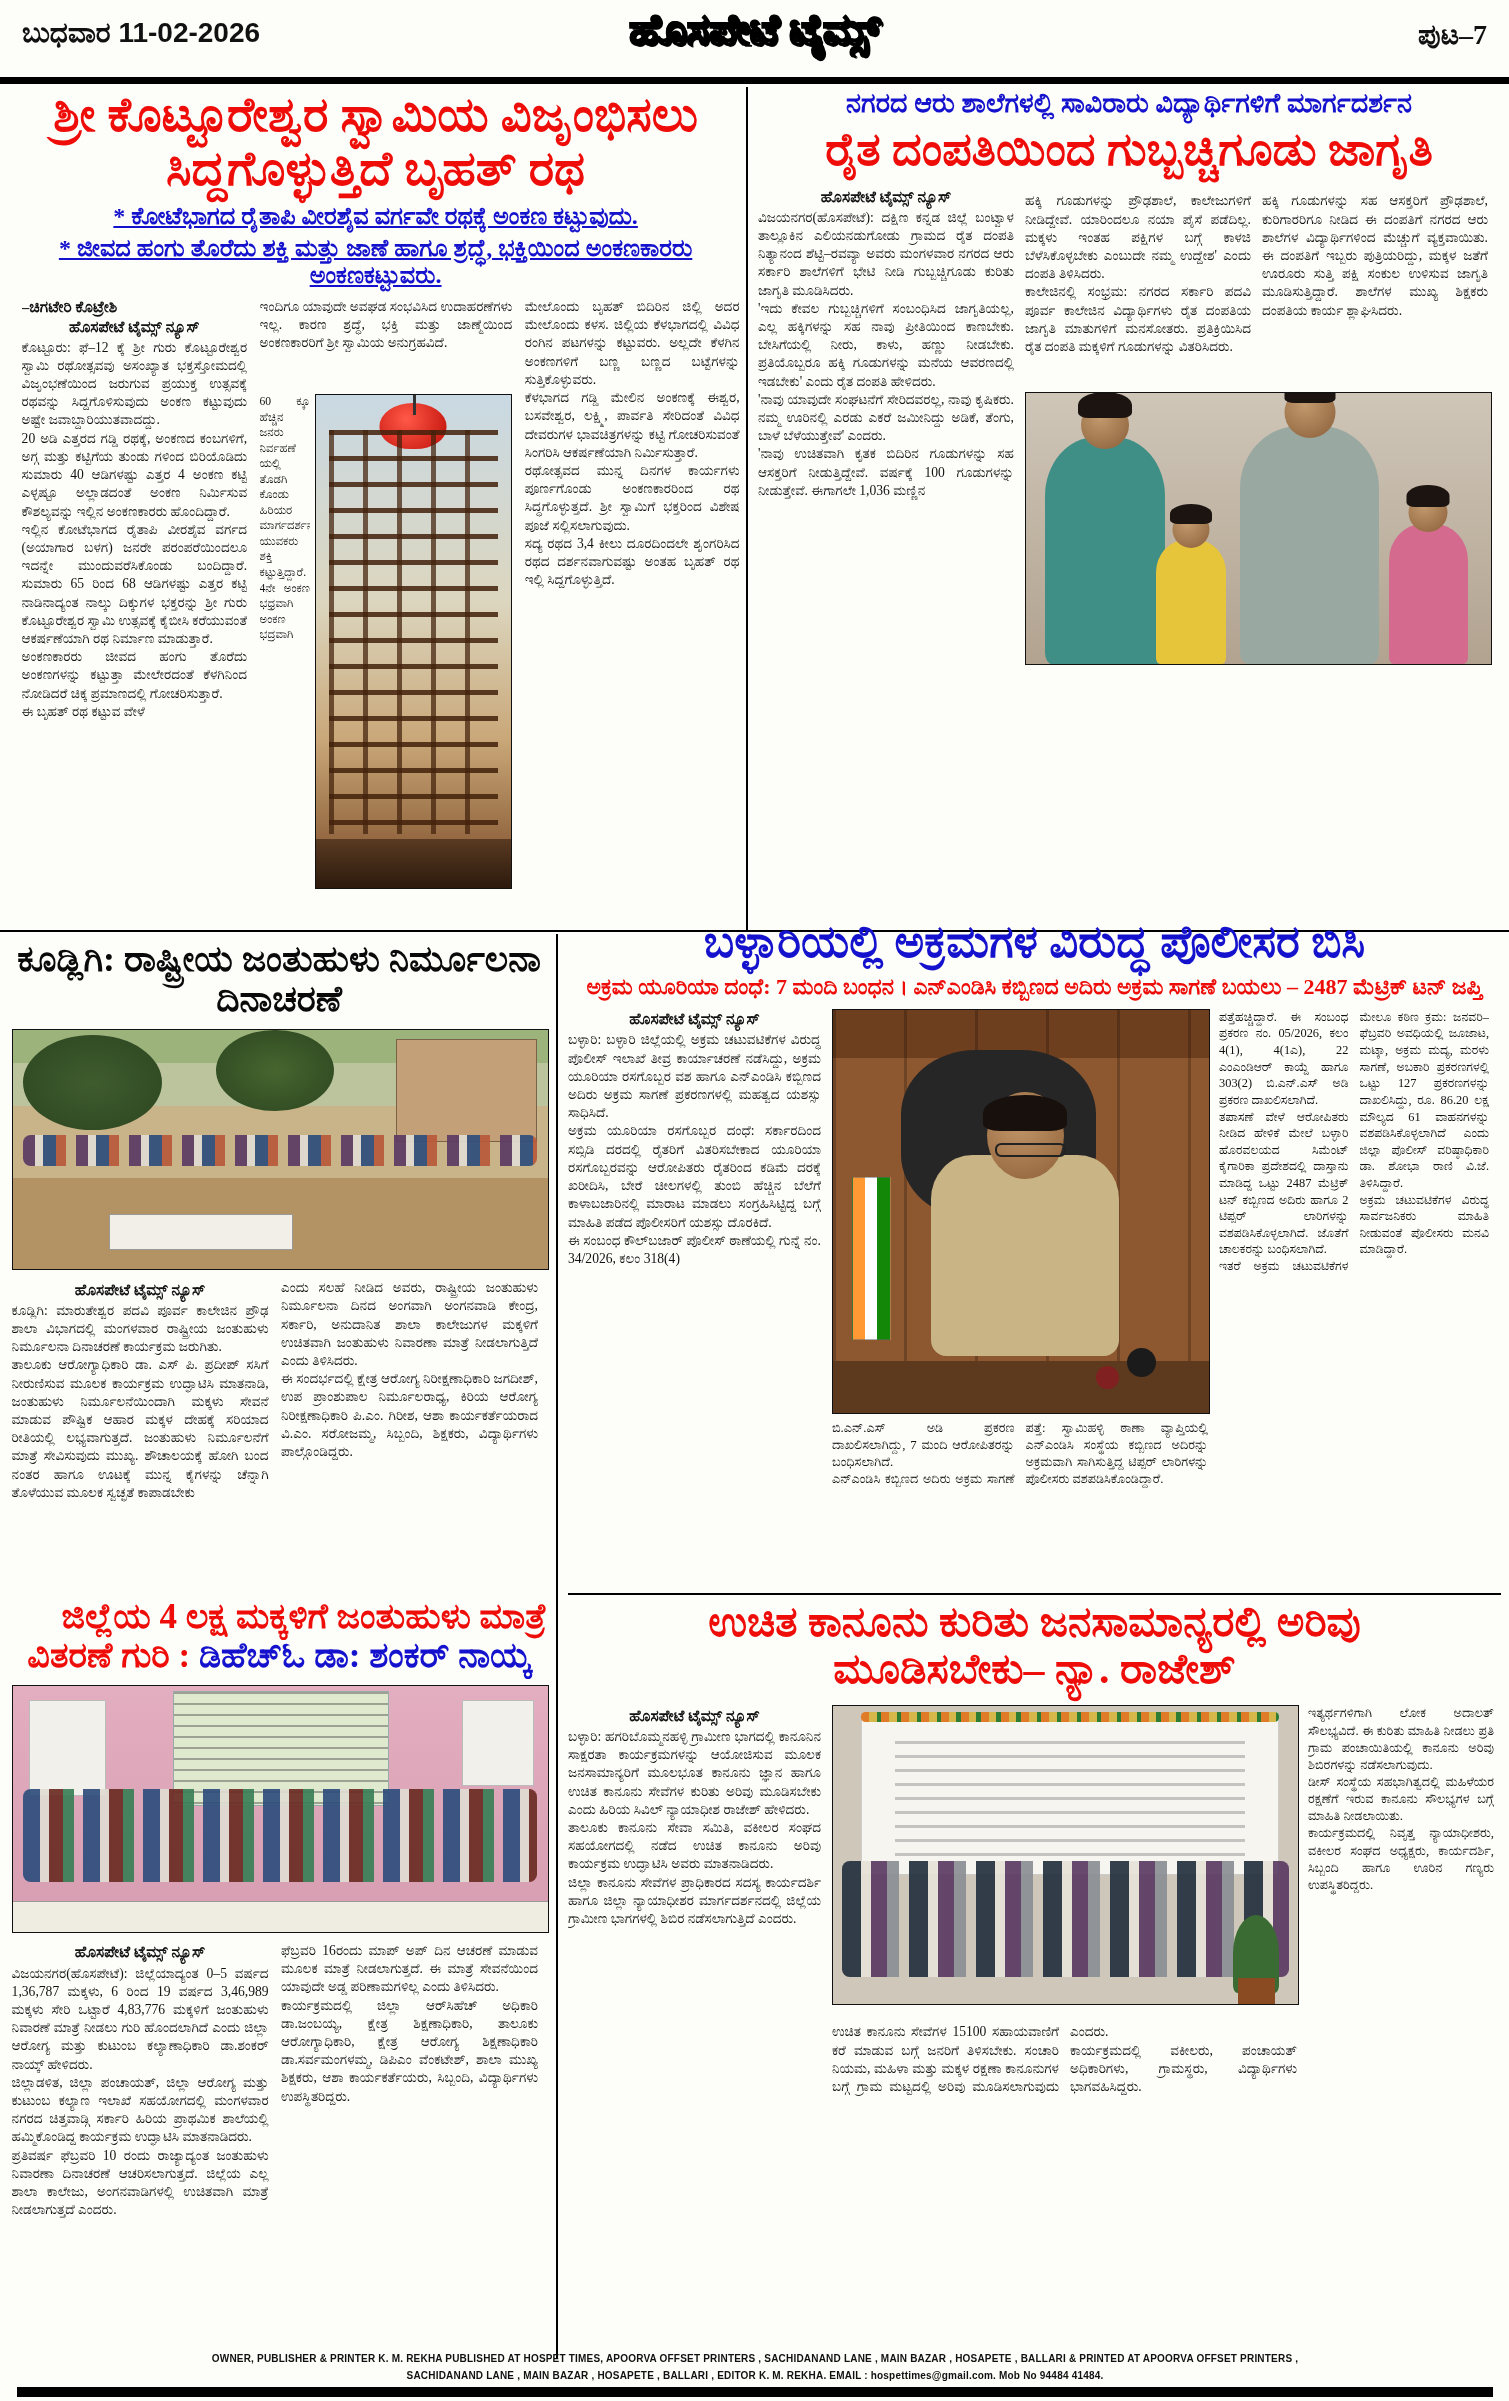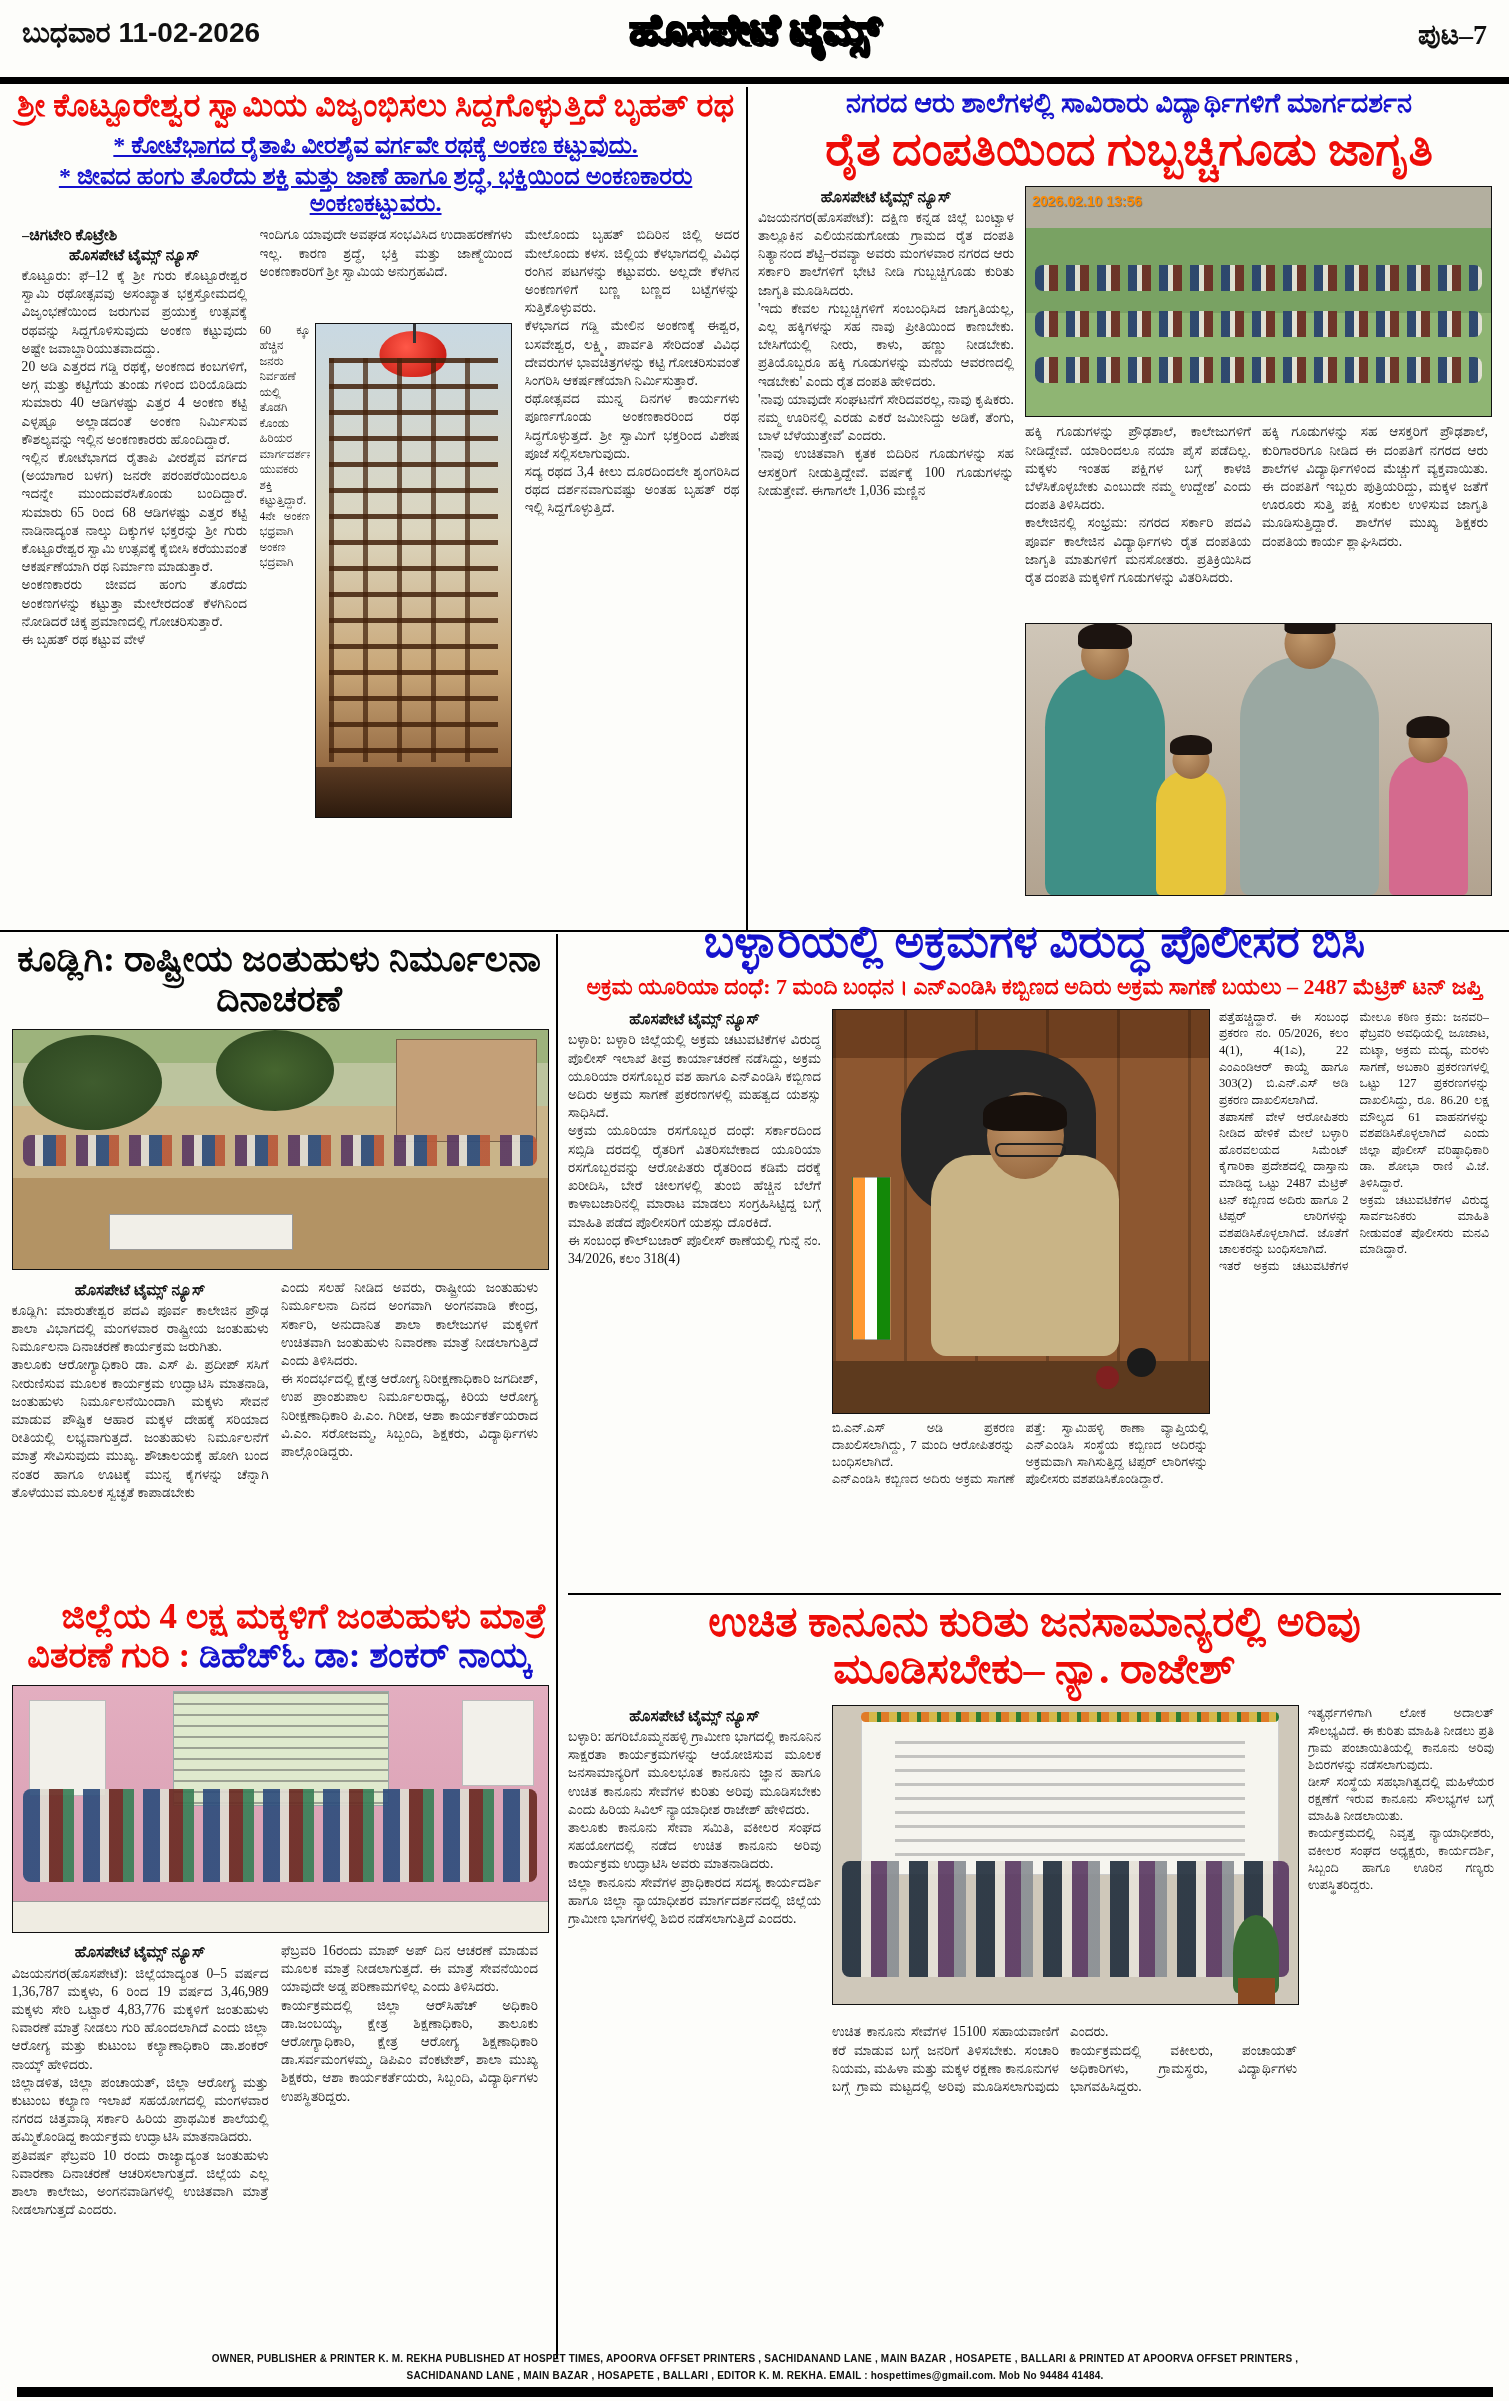--- a/index.html
+++ b/index.html
@@ -66,21 +66,21 @@
 <div id="page">
 
   <div class="hdr-date">ಬುಧವಾರ 11-02-2026</div>
   <div class="masthead">ಹೊಸಪೇಟೆ ಟೈಮ್ಸ್</div>
   <div class="hdr-page">ಪುಟ–7</div>
   <div class="hrule" style="left:0;right:0;top:77px;height:7px;"></div>
 
   <div class="vrule" style="left:746px;top:87px;height:843px;"></div>
 
   <div style="position:absolute;left:11.6px;top:88px;width:728px;height:840px;">
-    <div class="head-red" style="font-size:32px;">ಶ್ರೀ ಕೊಟ್ಟೂರೇಶ್ವರ ಸ್ವಾಮಿಯ ವಿಜೃಂಭಿಸಲು ಸಿದ್ದಗೊಳ್ಳುತ್ತಿದೆ ಬೃಹತ್ ರಥ</div>
+    <div class="head-red" style="font-size:48px;">ಶ್ರೀ ಕೊಟ್ಟೂರೇಶ್ವರ ಸ್ವಾಮಿಯ ವಿಜೃಂಭಿಸಲು ಸಿದ್ದಗೊಳ್ಳುತ್ತಿದೆ ಬೃಹತ್ ರಥ</div>
     <div class="sub-blue" style="font-size:24px;margin-top:7.7px;">* ಕೋಟೆಭಾಗದ ರೈತಾಪಿ ವೀರಶೈವ ವರ್ಗವೇ ರಥಕ್ಕೆ ಅಂಕಣ ಕಟ್ಟುವುದು.</div>
     <div class="sub-blue" style="font-size:24px;margin-top:4.6px;">* ಜೀವದ ಹಂಗು ತೊರೆದು ಶಕ್ತಿ ಮತ್ತು ಜಾಣೆ ಹಾಗೂ ಶ್ರದ್ಧೆ, ಭಕ್ತಿಯಿಂದ ಅಂಕಣಕಾರರು ಅಂಕಣಕಟ್ಟುವರು.</div>
     <div class="cols" style="margin-top:9.3px;height:596px;margin-left:10px;">
       <div class="col" style="width:232px;">
         <div class="byline-left">–ಚಿಗಟೇರಿ ಕೊಟ್ರೇಶಿ</div>
         <div class="byline">ಹೊಸಪೇಟೆ ಟೈಮ್ಸ್ ನ್ಯೂಸ್</div>
         <div class="bodytxt" style="height:535px;">ಕೊಟ್ಟೂರು: ಫೆ–12 ಕ್ಕೆ ಶ್ರೀ ಗುರು ಕೊಟ್ಟೂರೇಶ್ವರ ಸ್ವಾಮಿ ರಥೋತ್ಸವವು ಅಸಂಖ್ಯಾತ ಭಕ್ತಸ್ತೋಮದಲ್ಲಿ ವಿಜೃಂಭಣೆಯಿಂದ ಜರುಗುವ ಪ್ರಯುಕ್ತ ಉತ್ಸವಕ್ಕೆ ರಥವನ್ನು ಸಿದ್ದಗೊಳಿಸುವುದು ಅಂಕಣ ಕಟ್ಟುವುದು ಅಷ್ಟೇ ಜವಾಬ್ದಾರಿಯುತವಾದದ್ದು.
 20 ಅಡಿ ಎತ್ತರದ ಗಡ್ಡಿ ರಥಕ್ಕೆ, ಅಂಕಣದ ಕಂಬಗಳಿಗೆ, ಅಗ್ಗ ಮತ್ತು ಕಟ್ಟಿಗೆಯ ತುಂಡು ಗಳಿಂದ ಬಿರಿಯೊಡಿದು ಸುಮಾರು 40 ಆಡಿಗಳಷ್ಟು ಎತ್ತರ 4 ಅಂಕಣ ಕಟ್ಟಿ ಎಳ್ಳಷ್ಟೂ ಅಲ್ಲಾಡದಂತೆ ಅಂಕಣ ನಿರ್ಮಿಸುವ ಕೌಶಲ್ಯವನ್ನು ಇಲ್ಲಿನ ಅಂಕಣಕಾರರು ಹೊಂದಿದ್ದಾರೆ.
 ಇಲ್ಲಿನ ಕೋಟೆಭಾಗದ ರೈತಾಪಿ ವೀರಶೈವ ವರ್ಗದ (ಅಯಾಗಾರ ಬಳಗ) ಜನರೇ ಪರಂಪರೆಯಿಂದಲೂ ಇದನ್ನೇ ಮುಂದುವರೆಸಿಕೊಂಡು ಬಂದಿದ್ದಾರೆ. ಸುಮಾರು 65 ರಿಂದ 68 ಆಡಿಗಳಷ್ಟು ಎತ್ತರ ಕಟ್ಟಿ ನಾಡಿನಾದ್ಯಂತ ನಾಲ್ಕು ದಿಕ್ಕುಗಳ ಭಕ್ತರನ್ನು ಶ್ರೀ ಗುರು ಕೊಟ್ಟೂರೇಶ್ವರ ಸ್ವಾಮಿ ಉತ್ಸವಕ್ಕೆ ಕೈಬೀಸಿ ಕರೆಯುವಂತೆ ಆಕರ್ಷಣೆಯಾಗಿ ರಥ ನಿರ್ಮಾಣ ಮಾಡುತ್ತಾರೆ.
 ಅಂಕಣಕಾರರು ಜೀವದ ಹಂಗು ತೊರೆದು ಅಂಕಣಗಳನ್ನು ಕಟ್ಟುತ್ತಾ ಮೇಲೇರದಂತೆ ಕೆಳಗಿನಿಂದ ನೋಡಿದರೆ ಚಿಕ್ಕ ಪ್ರಮಾಣದಲ್ಲಿ ಗೋಚರಿಸುತ್ತಾರೆ.
@@ -114,27 +114,20 @@
     <div class="head-red" style="font-size:46px;margin-top:4.6px;">ರೈತ ದಂಪತಿಯಿಂದ ಗುಬ್ಬಚ್ಚಿಗೂಡು ಜಾಗೃತಿ</div>
     <div style="display:flex;gap:11px;margin-top:11px;">
       <div class="col" style="width:256px;">
         <div class="byline">ಹೊಸಪೇಟೆ ಟೈಮ್ಸ್ ನ್ಯೂಸ್</div>
         <div class="bodytxt" style="height:666px;">ವಿಜಯನಗರ(ಹೊಸಪೇಟೆ): ದಕ್ಷಿಣ ಕನ್ನಡ ಜಿಲ್ಲೆ ಬಂಟ್ವಾಳ ತಾಲ್ಲೂಕಿನ ಎಲಿಯನಡುಗೋಡು ಗ್ರಾಮದ ರೈತ ದಂಪತಿ ನಿತ್ಯಾನಂದ ಶೆಟ್ಟಿ–ರವವ್ಯಾ ಅವರು ಮಂಗಳವಾರ ನಗರದ ಆರು ಸರ್ಕಾರಿ ಶಾಲೆಗಳಿಗೆ ಭೇಟಿ ನೀಡಿ ಗುಬ್ಬಚ್ಚಿಗೂಡು ಕುರಿತು ಜಾಗೃತಿ ಮೂಡಿಸಿದರು.
 'ಇದು ಕೇವಲ ಗುಬ್ಬಚ್ಚಿಗಳಿಗೆ ಸಂಬಂಧಿಸಿದ ಜಾಗೃತಿಯಲ್ಲ, ಎಲ್ಲ ಹಕ್ಕಿಗಳನ್ನು ಸಹ ನಾವು ಪ್ರೀತಿಯಿಂದ ಕಾಣಬೇಕು. ಬೇಸಿಗೆಯಲ್ಲಿ ನೀರು, ಕಾಳು, ಹಣ್ಣು ನೀಡಬೇಕು. ಪ್ರತಿಯೊಬ್ಬರೂ ಹಕ್ಕಿ ಗೂಡುಗಳನ್ನು ಮನೆಯ ಆವರಣದಲ್ಲಿ ಇಡಬೇಕು' ಎಂದು ರೈತ ದಂಪತಿ ಹೇಳಿದರು.
 'ನಾವು ಯಾವುದೇ ಸಂಘಟನೆಗೆ ಸೇರಿದವರಲ್ಲ, ನಾವು ಕೃಷಿಕರು. ನಮ್ಮ ಊರಿನಲ್ಲಿ ಎರಡು ಎಕರೆ ಜಮೀನಿದ್ದು ಅಡಿಕೆ, ತೆಂಗು, ಬಾಳೆ ಬೆಳೆಯುತ್ತೇವೆ' ಎಂದರು.
 'ನಾವು ಉಚಿತವಾಗಿ ಕೃತಕ ಬಿದಿರಿನ ಗೂಡುಗಳನ್ನು ಸಹ ಆಸಕ್ತರಿಗೆ ನೀಡುತ್ತಿದ್ದೇವೆ. ವರ್ಷಕ್ಕೆ 100 ಗೂಡುಗಳನ್ನು ನೀಡುತ್ತೇವೆ. ಈಗಾಗಲೇ 1,036 ಮಣ್ಣಿನ</div>
       </div>
       <div style="width:465px;">
-        <div class="photo" style="width:100%;height:229px;">
-          <div class="abs school-bg"></div>
-          <div class="fig-row kidrow" style="top:34%;"></div>
-          <div class="fig-row kidrow" style="top:54%;"></div>
-          <div class="fig-row kidrow" style="top:74%;"></div>
-          <span class="ts">2026.02.10 13:56</span>
-        </div>
         <div style="display:flex;gap:11px;margin-top:6.2px;height:194px;">
           <div class="bodytxt col" style="width:226px;">ಹಕ್ಕಿ ಗೂಡುಗಳನ್ನು ಪ್ರೌಢಶಾಲೆ, ಕಾಲೇಜುಗಳಿಗೆ ನೀಡಿದ್ದೇವೆ. ಯಾರಿಂದಲೂ ನಯಾ ಪೈಸೆ ಪಡೆದಿಲ್ಲ. ಮಕ್ಕಳು ಇಂತಹ ಪಕ್ಷಿಗಳ ಬಗ್ಗೆ ಕಾಳಜಿ ಬೆಳೆಸಿಕೊಳ್ಳಬೇಕು ಎಂಬುದೇ ನಮ್ಮ ಉದ್ದೇಶ' ಎಂದು ದಂಪತಿ ತಿಳಿಸಿದರು.
 ಕಾಲೇಜಿನಲ್ಲಿ ಸಂಭ್ರಮ: ನಗರದ ಸರ್ಕಾರಿ ಪದವಿ ಪೂರ್ವ ಕಾಲೇಜಿನ ವಿದ್ಯಾರ್ಥಿಗಳು ರೈತ ದಂಪತಿಯ ಜಾಗೃತಿ ಮಾತುಗಳಿಗೆ ಮನಸೋತರು. ಪ್ರತಿಕ್ರಿಯಿಸಿದ ರೈತ ದಂಪತಿ ಮಕ್ಕಳಿಗೆ ಗೂಡುಗಳನ್ನು ವಿತರಿಸಿದರು.</div>
           <div class="bodytxt col" style="width:226px;">ಹಕ್ಕಿ ಗೂಡುಗಳನ್ನು ಸಹ ಆಸಕ್ತರಿಗೆ ಪ್ರೌಢಶಾಲೆ, ಕುರಿಗಾರರಿಗೂ ನೀಡಿದ ಈ ದಂಪತಿಗೆ ನಗರದ ಆರು ಶಾಲೆಗಳ ವಿದ್ಯಾರ್ಥಿಗಳಿಂದ ಮೆಚ್ಚುಗೆ ವ್ಯಕ್ತವಾಯಿತು. ಈ ದಂಪತಿಗೆ ಇಬ್ಬರು ಪುತ್ರಿಯರಿದ್ದು, ಮಕ್ಕಳ ಜತೆಗೆ ಊರೂರು ಸುತ್ತಿ ಪಕ್ಷಿ ಸಂಕುಲ ಉಳಿಸುವ ಜಾಗೃತಿ ಮೂಡಿಸುತ್ತಿದ್ದಾರೆ. ಶಾಲೆಗಳ ಮುಖ್ಯ ಶಿಕ್ಷಕರು ದಂಪತಿಯ ಕಾರ್ಯ ಶ್ಲಾಘಿಸಿದರು.</div>
         </div>
         <div class="photo" style="width:100%;height:271px;margin-top:6.2px;">
           <div class="abs" style="inset:0;background:linear-gradient(180deg,#cfc6b8,#b2a390);"></div>
           <div class="fig" style="left:4%;width:26%;height:84%;background:#3f8f86;">
             <i class="head" style="top:-36px;width:48px;height:48px;"></i>
               <i class="hair" style="top:-45px;width:54px;height:26px;"></i>

